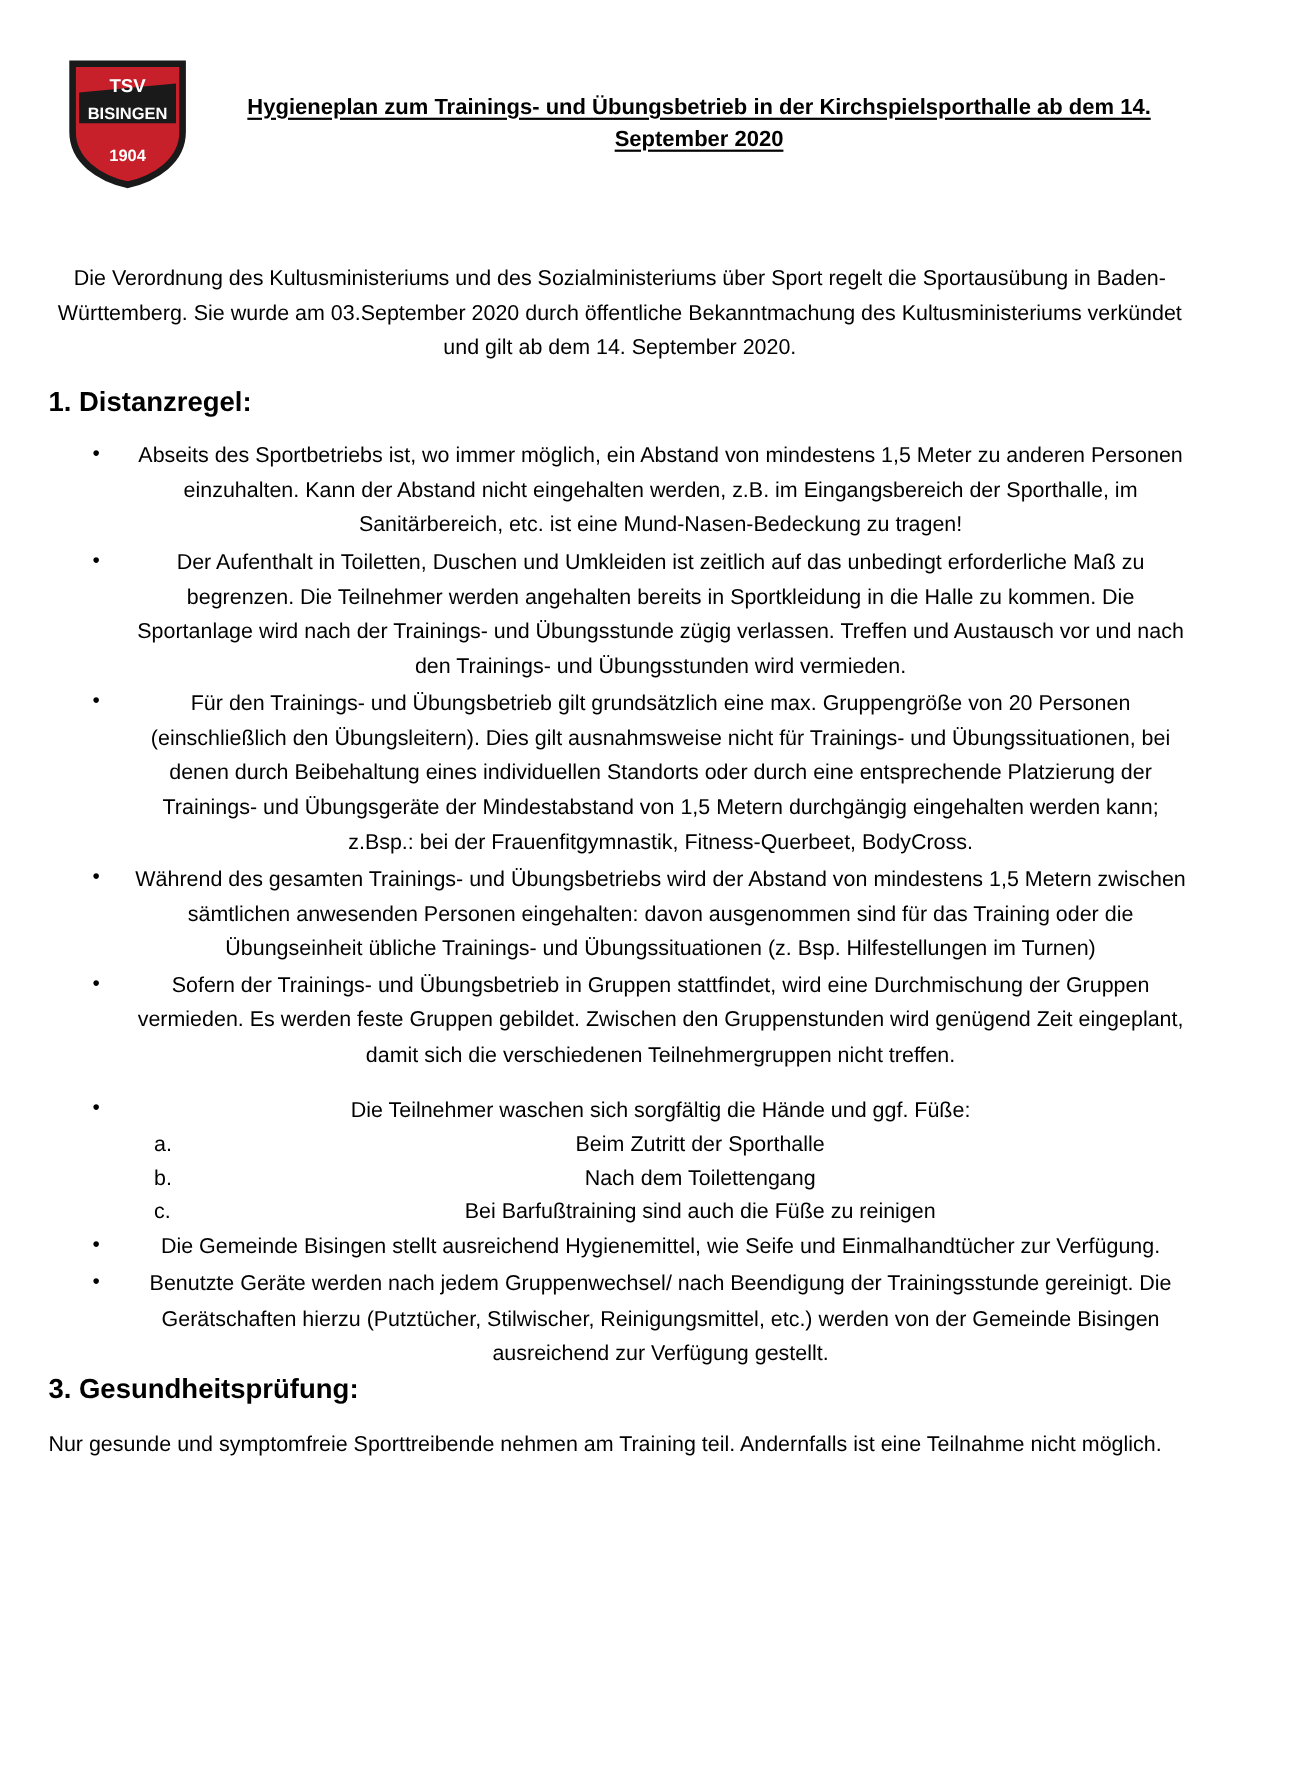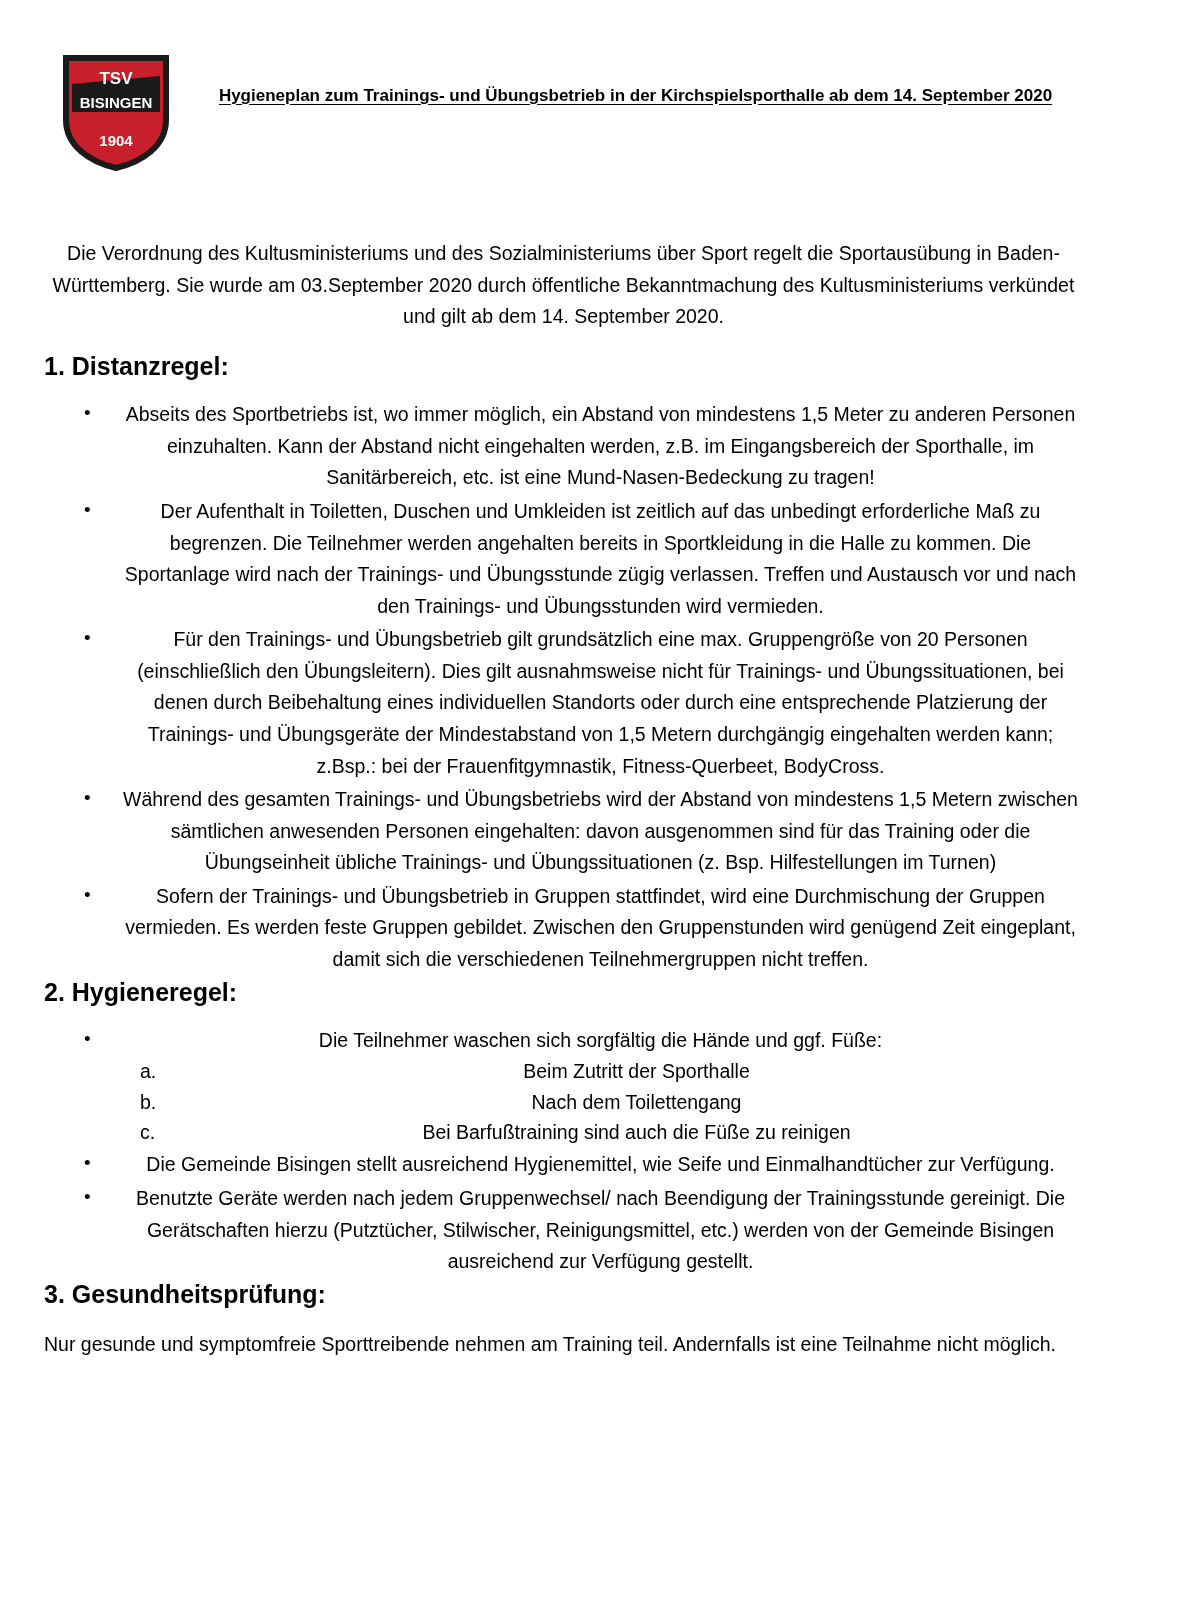--- a/index.html
+++ b/index.html
@@ -34,21 +34,21 @@
     height: 118px;
     margin-left: 18px;
     margin-top: 6px;
     position: relative;
   }
   .logo svg { display: block; }
 
   .doc-title {
     flex: 1 1 auto;
     margin-top: 36px;
-    font-size: 17px;
+    font-size: 20px;
     line-height: 1.45;
     font-weight: bold;
     text-align: center;
     text-decoration: underline;
     text-underline-offset: 3px;
     padding-right: 10px;
   }
 
   
   .intro {
@@ -138,21 +138,20 @@
 
   <h2 class="section sec-1">1. Distanzregel:</h2>
   <ul class="bullets">
     <li>Abseits des Sportbetriebs ist, wo immer möglich, ein Abstand von mindestens 1,5 Meter zu anderen Personen einzuhalten. Kann der Abstand nicht eingehalten werden, z.B. im Eingangsbereich der Sporthalle, im Sanitärbereich, etc. ist eine Mund-Nasen-Bedeckung zu tragen!</li>
     <li>Der Aufenthalt in Toiletten, Duschen und Umkleiden ist zeitlich auf das unbedingt erforderliche Maß zu begrenzen. Die Teilnehmer werden angehalten bereits in Sportkleidung in die Halle zu kommen. Die Sportanlage wird nach der Trainings- und Übungsstunde zügig verlassen. Treffen und Austausch vor und nach den Trainings- und Übungsstunden wird vermieden.</li>
     <li>Für den Trainings- und Übungsbetrieb gilt grundsätzlich eine max. Gruppengröße von 20 Personen (einschließlich den Übungsleitern). Dies gilt ausnahmsweise nicht für Trainings- und Übungssituationen, bei denen durch Beibehaltung eines individuellen Standorts oder durch eine entsprechende Platzierung der Trainings- und Übungsgeräte der Mindestabstand von 1,5 Metern durchgängig eingehalten werden kann; z.Bsp.: bei der Frauenfitgymnastik, Fitness-Querbeet, BodyCross.</li>
     <li>Während des gesamten Trainings- und Übungsbetriebs wird der Abstand von mindestens 1,5 Metern zwischen sämtlichen anwesenden Personen eingehalten: davon ausgenommen sind für das Training oder die Übungseinheit übliche Trainings- und Übungssituationen (z. Bsp. Hilfestellungen im Turnen)</li>
     <li>Sofern der Trainings- und Übungsbetrieb in Gruppen stattfindet, wird eine Durchmischung der Gruppen vermieden. Es werden feste Gruppen gebildet. Zwischen den Gruppenstunden wird genügend Zeit eingeplant, damit sich die verschiedenen Teilnehmergruppen nicht treffen.</li>
   </ul>
 
-  <h2 class="section sec-2">2. Hygieneregel:</h2>
   <ul class="bullets">
     <li>
       <span>Die Teilnehmer waschen sich sorgfältig die Hände und ggf. Füße:</span>
       <ol class="alpha">
         <li>
           <span class="marker">a.</span>
           <span>Beim Zutritt der Sporthalle</span>
         </li>
         <li>
           <span class="marker">b.</span>

